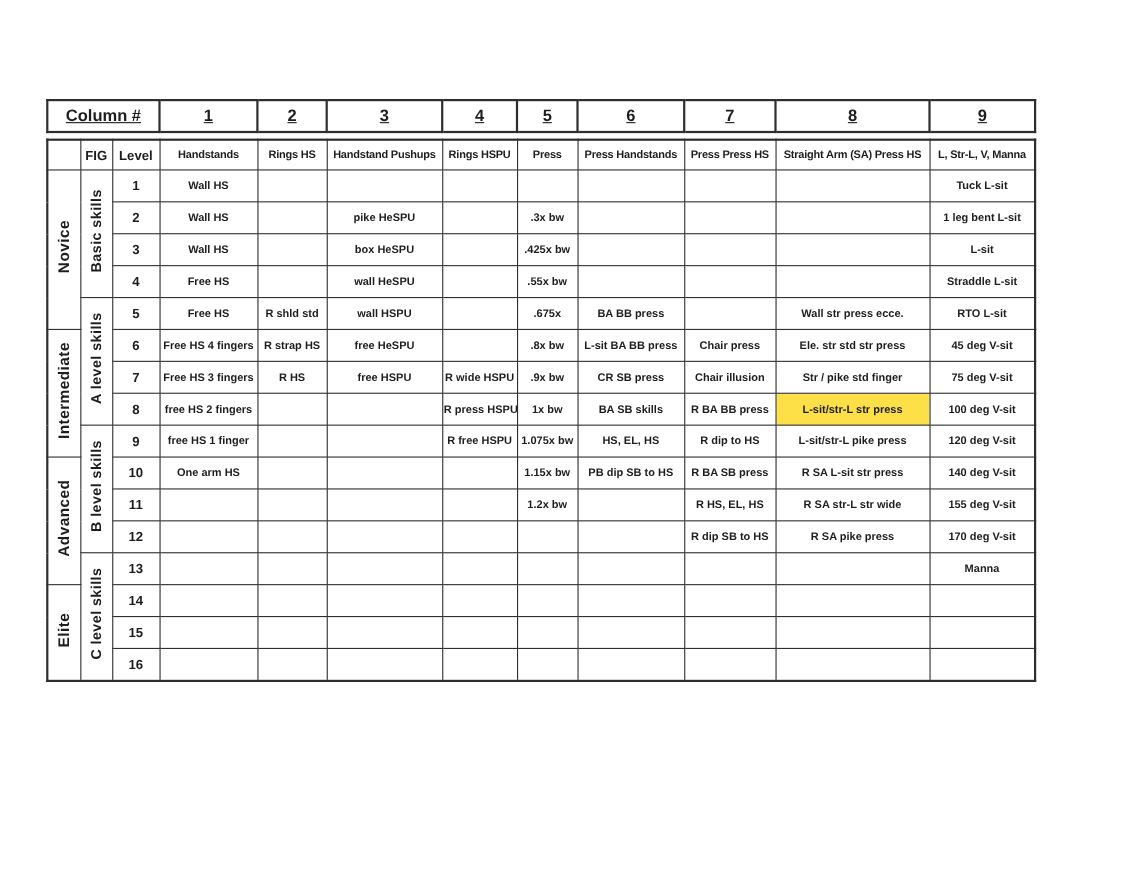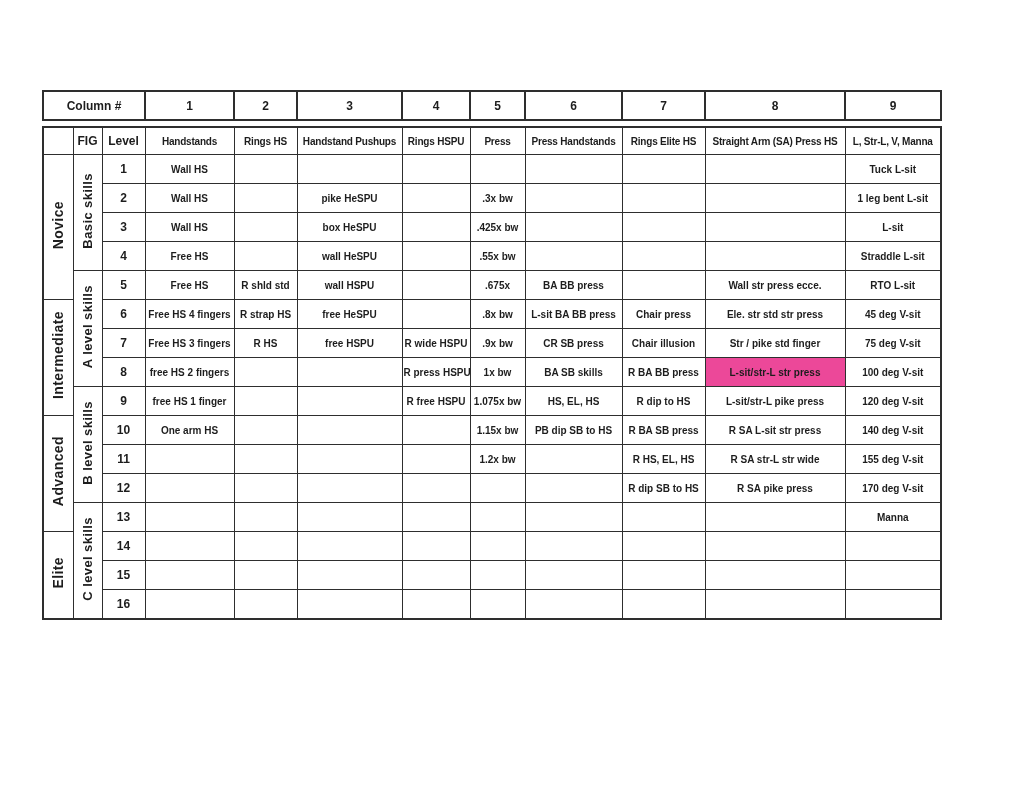--- a/index.html
+++ b/index.html
@@ -31,21 +31,22 @@
   }
   
   .top-table {
     width: 898px;
     margin-bottom: 5px;
     border: 2px solid #2e2e2e;
   }
   .top-table td {
     border: 2px solid #2e2e2e;
     height: 27px;
-    font-size: 12px;
+    font-size: 15px;
+    text-decoration: underline;
   }
   
   .main-table {
     width: 898px;
     border: 2px solid #2e2e2e;
   }
   .main-table thead td {
     height: 26px;
   }
   .main-table tbody td {
@@ -135,21 +136,21 @@
       <tr>
         <td></td>
         <td class="fig-h">FIG</td>
         <td class="level-h">Level</td>
         <td class="skill-h">Handstands</td>
         <td class="skill-h">Rings HS</td>
         <td class="skill-h">Handstand Pushups</td>
         <td class="skill-h">Rings HSPU</td>
         <td class="skill-h">Press</td>
         <td class="skill-h">Press Handstands</td>
-        <td class="skill-h">Rings Elite HS</td>
+        <td class="skill-h">Press Press HS</td>
         <td class="skill-h">Straight Arm (SA) Press HS</td>
         <td class="skill-h">L, Str-L, V, Manna</td>
       </tr>
     </thead>
     <tbody id="skills-tbody">
         <tr>
           <td class="vcell difficulty-cell" rowspan="5"><div class="vtext">Novice</div></td>
           <td class="vcell fig-cell" rowspan="4"><div class="vtext">Basic skills</div></td>
           <td class="level-cell">1</td>
           <td class="skill-cell">Wall HS</td>
@@ -238,21 +239,21 @@
         </tr>
         <tr>
           <td class="level-cell">8</td>
           <td class="skill-cell">free HS 2 fingers</td>
           <td class="skill-cell"></td>
           <td class="skill-cell"></td>
           <td class="skill-cell">R press HSPU</td>
           <td class="skill-cell">1x bw</td>
           <td class="skill-cell">BA SB skills</td>
           <td class="skill-cell">R BA BB press</td>
-          <td class="skill-cell" style="background: #ec4899;">L-sit/str-L str press</td>
+          <td class="skill-cell" style="background: #fde047;">L-sit/str-L str press</td>
           <td class="skill-cell">100 deg V-sit</td>
         </tr>
         <tr>
           <td class="vcell fig-cell" rowspan="4"><div class="vtext">B level skills</div></td>
           <td class="level-cell">9</td>
           <td class="skill-cell">free HS 1 finger</td>
           <td class="skill-cell"></td>
           <td class="skill-cell"></td>
           <td class="skill-cell">R free HSPU</td>
           <td class="skill-cell">1.075x bw</td>

